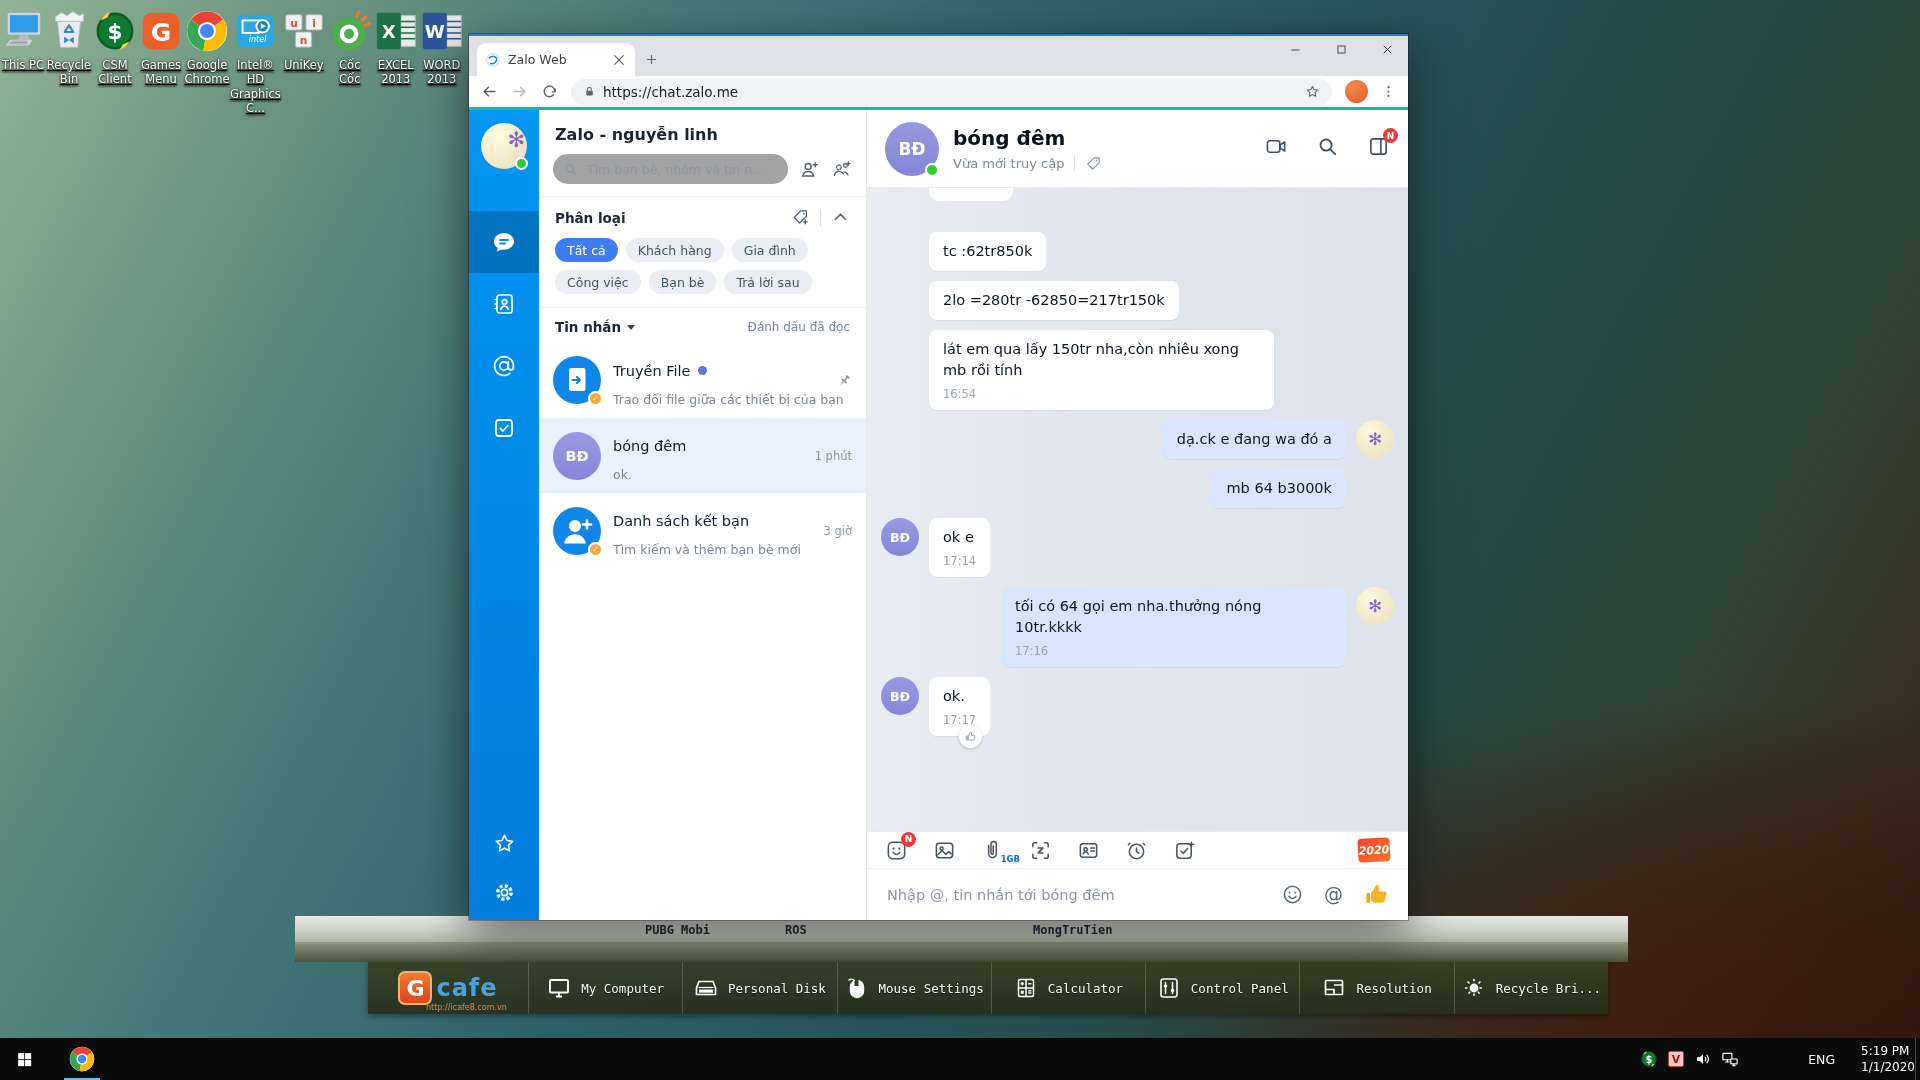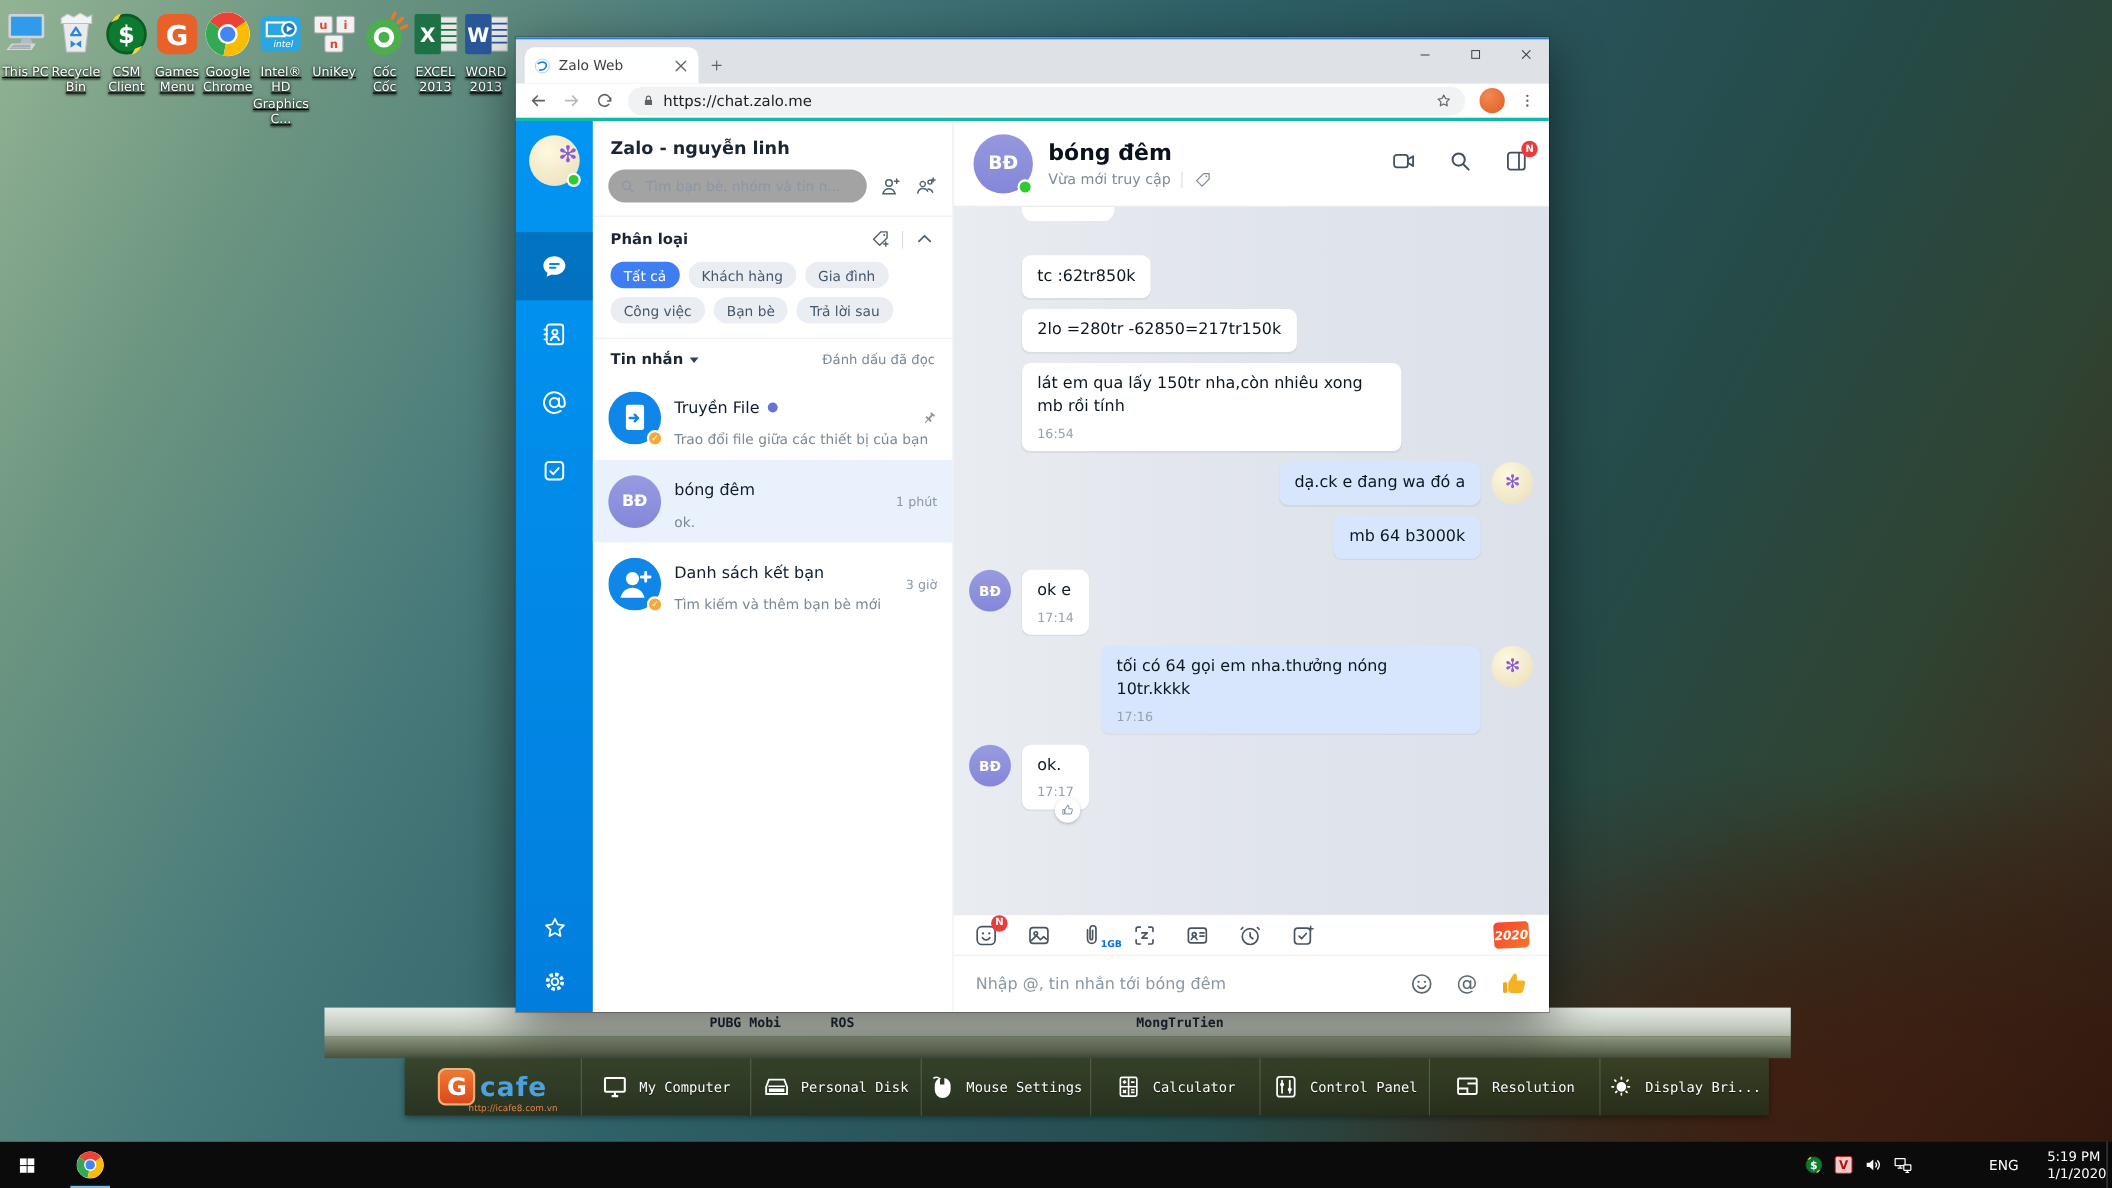--- a/index.html
+++ b/index.html
@@ -327,21 +327,21 @@
         </span>
         <span class="lbl">WORD 2013</span>
       </div>
 
   </div>
 
   <div class="shelf">
 
       <span class="shelf-label" style="left: 350px;">PUBG Mobi</span>
 
-      <span class="shelf-label" style="left: 460px;">ROS</span>
+      <span class="shelf-label" style="left: 490px;">ROS</span>
 
       <span class="shelf-label" style="left: 738px;">MongTruTien</span>
 
   </div>
   <div class="shelf-front"></div>
 
   <div class="gcafe">
     <div class="gcafe-logo">
       <span class="gcafe-g">G</span>
       <span class="gcafe-word">cafe</span>
@@ -412,21 +412,21 @@
         <span class="lbl">Resolution</span>
       </div>
 
       <div class="gtool">
         <span class="ic">
           <svg viewBox="0 0 24 24" fill="none" stroke="currentColor" stroke-width="1.6">
             <circle cx="12" cy="12" r="3.6" fill="currentColor"></circle>
             <path d="M12 3.5V6M12 18v2.5M3.5 12H6M18 12h2.5M6 6l1.8 1.8M16.2 16.2L18 18M18 6l-1.8 1.8M7.8 16.2L6 18" stroke-linecap="round" stroke-dasharray="1.3 1.5"></path>
           </svg>
         </span>
-        <span class="lbl">Display Bri...</span>
+        <span class="lbl">Recycle Bri...</span>
       </div>
 
   </div>
 
   <div class="window">
     <div class="tabstrip">
       <div class="tab">
         <span class="ic">
             <svg viewBox="0 0 24 24">
               <circle cx="12" cy="12" r="9.5" fill="#fff" stroke="#9cc3e8"></circle>

